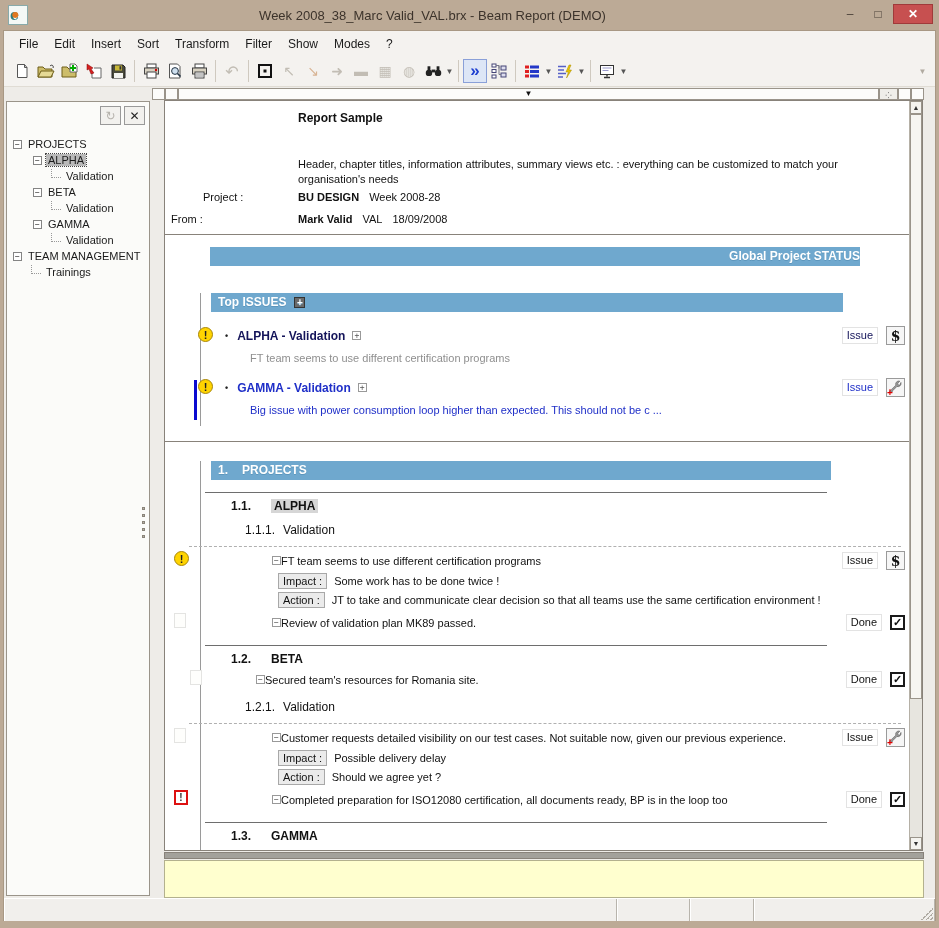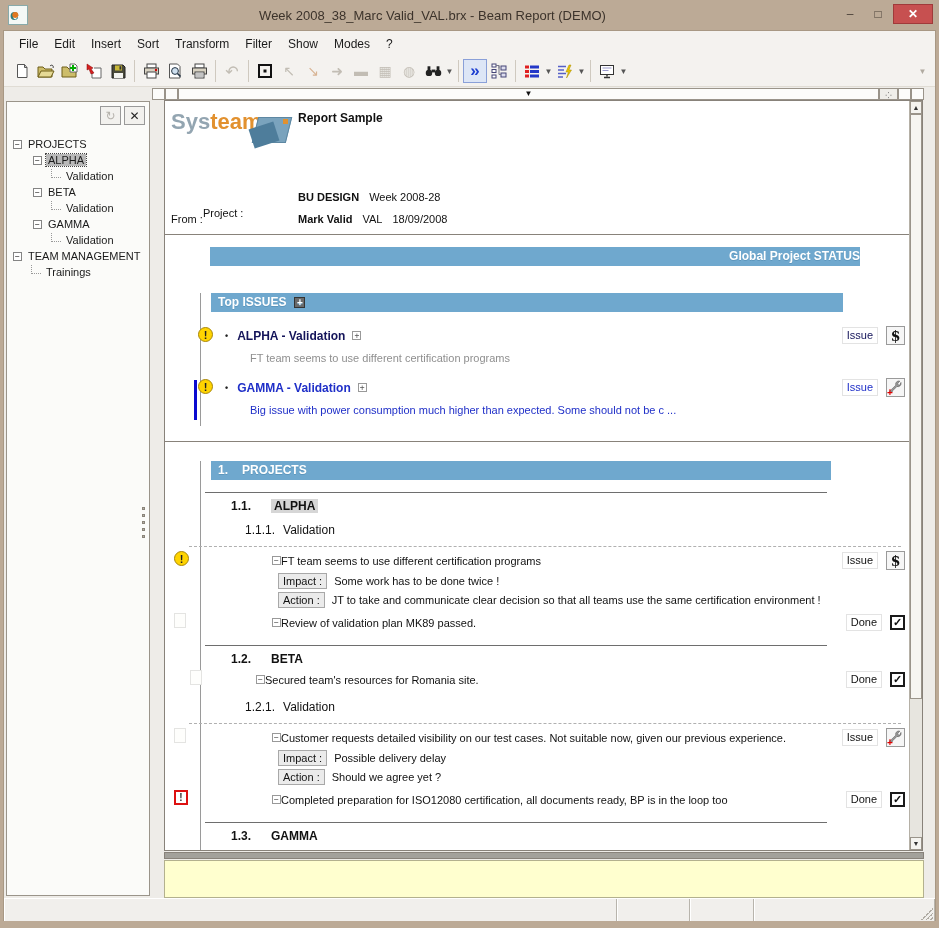--- a/index.html
+++ b/index.html
@@ -61,21 +61,21 @@
   
   .rpthead{position:relative;height:134px;border-bottom:1px solid #88827a;}
   .logo{position:absolute;left:6px;top:8px;width:125px;height:42px;}
   .logo .t1{font-size:22px;color:#93a5b1;font-weight:bold;}
   .logo .t2{font-size:22px;color:#e2912f;font-weight:bold;}
   .lshape1{position:absolute;left:84px;top:8px;width:34px;height:26px;background:#7aa3bd;transform:skewX(-14deg);border:1px solid #5d87a2;}
   .lshape2{position:absolute;left:80px;top:16px;width:26px;height:20px;background:#4e7d9b;transform:rotate(-18deg);}
   .lshape3{position:absolute;left:112px;top:10px;width:5px;height:5px;background:#e2912f;}
   .rtitle{position:absolute;left:133px;top:10px;font-weight:bold;font-size:12px;}
   .rdesc{position:absolute;left:133px;top:56px;width:552px;line-height:15px;}
-  .rrow1{position:absolute;left:6px;top:106px;padding-left:32px;}
+  .rrow1{position:absolute;left:6px;top:90px;padding-left:32px;}
   .rrow2{position:absolute;left:6px;top:112px;}
   .rval1{position:absolute;left:133px;top:90px;}
   .rval2{position:absolute;left:133px;top:112px;}
   .bold{font-weight:bold;}
   .gap10{display:inline-block;width:10px;}
   
   .bar{background:#6fa8ce;color:#fff;font-weight:bold;font-size:12px;height:19px;line-height:19px;padding-left:7px;text-shadow:0 1px 0 #5d96bc;}
   .gbar{margin:12px 0 0 45px;width:650px;text-align:right;}
   .rail{margin-left:35px;border-left:1px solid #9a9a9a;position:relative;}
   .rail1{margin-top:27px;padding-bottom:10px;}
@@ -358,27 +358,22 @@
         </div>
       <div class="dcell dots">⁘</div>
       <div class="dcell b1"></div>
       <div class="dcell b2"></div>
     </div>
 
     <div class="doc">
       <div class="docbody">
 
         <div class="rpthead">
-          <div class="logo">
-            <span class="t1">Sys</span><span class="t2">team</span>
-            <span class="lshape1"></span>
-            <span class="lshape2"></span>
-            <span class="lshape3"></span>
-          </div>
           <div class="rtitle">Report Sample</div>
+          <div class="rdesc">Header, chapter titles, information attributes, summary views etc. : everything can be customized to match your organisation's needs</div>
           <div class="rrow1">Project :</div>
           <div class="rval1"><span class="bold">BU DESIGN</span><span class="gap10"></span><span>Week 2008-28</span></div>
           <div class="rrow2">From :</div>
           <div class="rval2"><span class="bold">Mark Valid</span><span class="gap10"></span><span>VAL</span><span class="gap10"></span><span>18/09/2008</span></div>
         </div>
 
         <div class="bar gbar">Global Project STATUS</div>
 
         <div class="rail rail1">
           <div class="bar tibar">
@@ -408,21 +403,21 @@
               <span class="scol">
                   <span class="slab blue">Issue</span>
                 <span class="ib">
                     <svg class="wrench" viewBox="0 0 16 16">
                       <path d="M13.8 2.6a3.4 3.4 0 0 1-4.3 4.3L5 11.4l-.7 1.4-1.9.8-.8-.8.8-1.9L3.8 10l4.5-4.5a3.4 3.4 0 0 1 4.3-4.3L10.4 3.4l.4 1.8 1.8.4z" fill="#999" stroke="#555" stroke-width=".6"></path>
                     </svg>
                     <span class="redplus">+</span>
                   </span>
                 </span>
             </div>
-            <div class="tinote blue">Big issue with power consumption much higher than expected. Some should not be c ...</div>
+            <div class="tinote blue">Big issue with power consumption loop higher than expected. This should not be c ...</div>
           </div>
         </div>
 
         <div class="divider"></div>
 
         <div class="rail rail2">
           <div class="bar pbar">
             <span>1.</span>
               <span>PROJECTS</span>
           </div>

